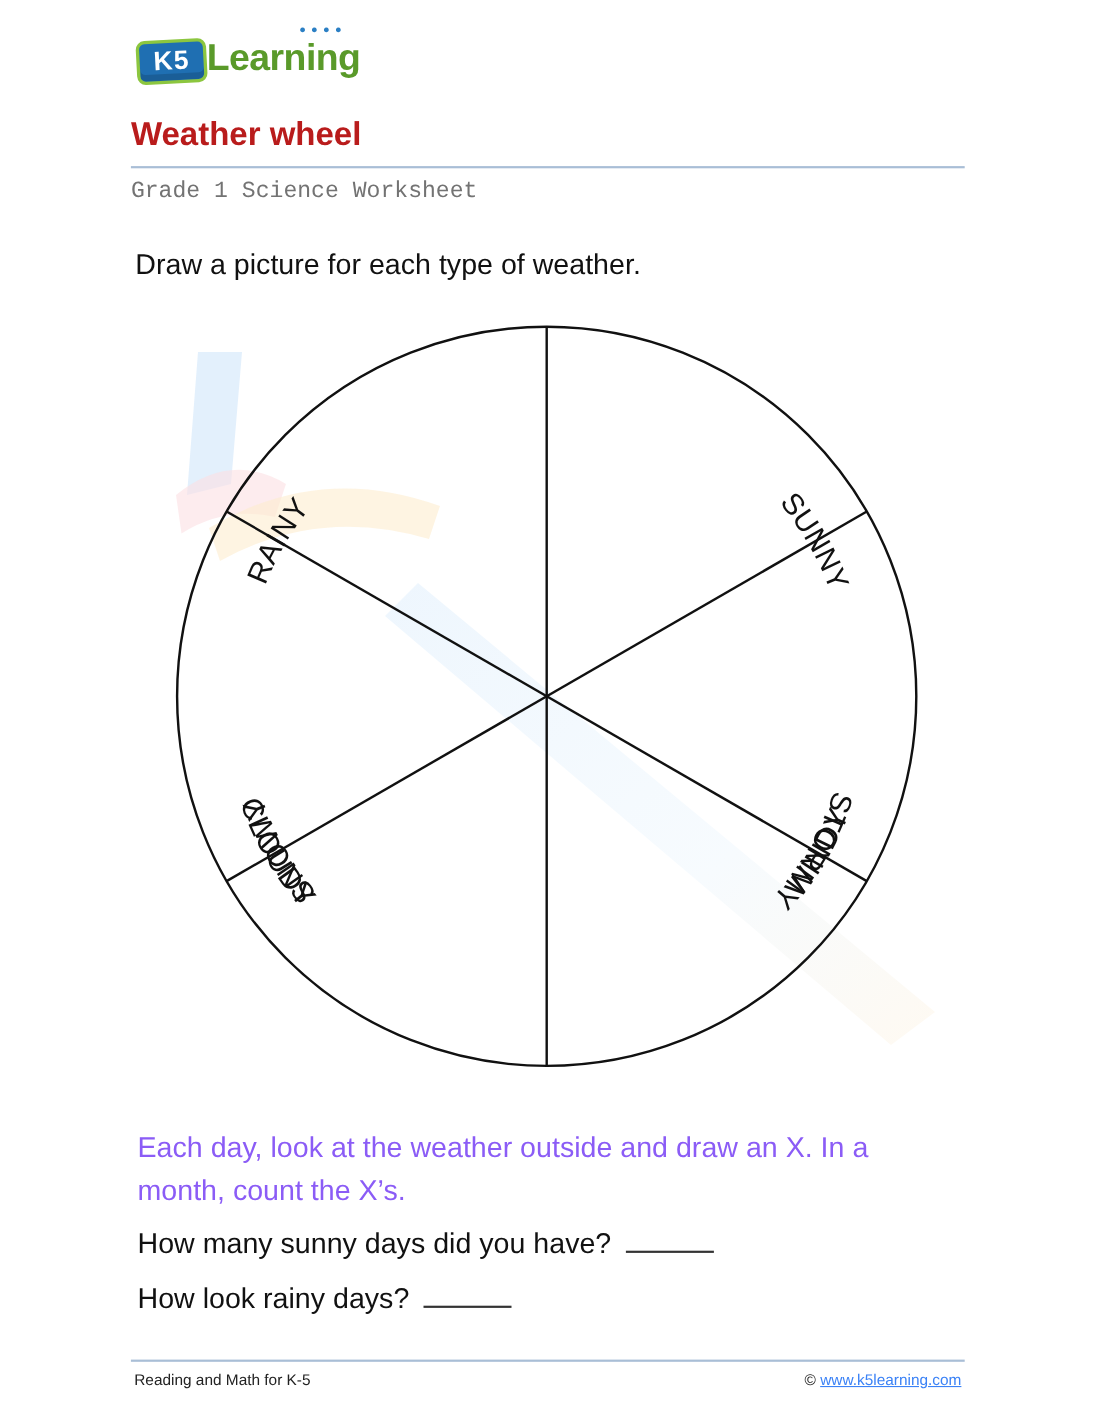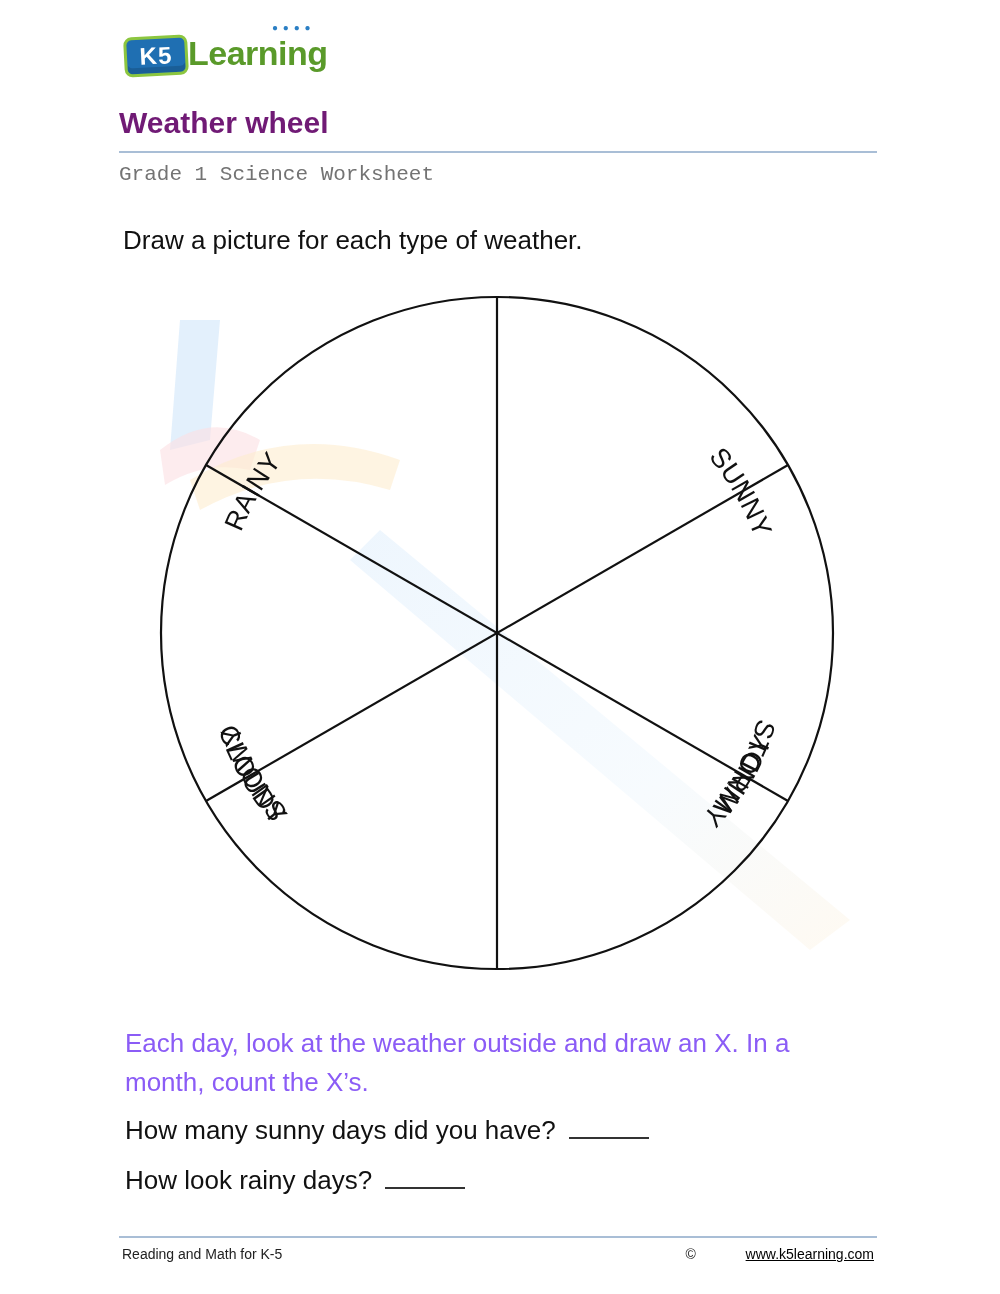--- a/index.html
+++ b/index.html
@@ -8,33 +8,33 @@
   .abs { position: absolute; }
   .logo { left: 120px; top: 22px; width: 210px; height: 56px; }
   .logo-badge { position: absolute; left: 4px; top: 14px; width: 58px; height: 34px;
                 border-radius: 8px; background: #1f6fb2; border: 3px solid #8cc63f;
                 color: #fff; font-weight: bold; font-size: 24px; line-height: 34px;
                 text-align: center; transform: rotate(-3deg); letter-spacing: 1px;
                 box-shadow: inset 0 -6px 0 rgba(0,0,0,0.15); }
   .logo-text { position: absolute; left: 68px; top: 12px; font-size: 34px; font-weight: bold;
                color: #5a9a2a; letter-spacing: -0.5px; text-align: right; }
   .logo-dots { position: absolute; left: 152px; top: 0px; font-size: 10px; color: #2b7fc4; letter-spacing: 1px; }
-  .title { left: 119px; top: 106px; font-size: 30px; font-weight: bold; color: #701a75; }
+  .title { left: 119px; top: 106px; font-size: 30px; font-weight: bold; color: #b91c1c; }
   .rule-top { left: 119px; top: 151px; width: 758px; height: 2px; background: #a9bed6; }
   .subtitle { left: 119px; top: 163px; font-size: 21px; color: #737373; font-family: Liberation Mono, monospace; }
   .instr { left: 123px; top: 225px; font-size: 26px; color: #111; }
   .wheel { left: 150px; top: 285px; width: 700px; height: 700px; }
   .para { left: 125px; top: 1024px; width: 740px; font-size: 26px; line-height: 39px; color: #8b5cf6; }
   .q1 { left: 125px; top: 1115px; font-size: 26px; }
   .q2 { left: 125px; top: 1165px; font-size: 26px; }
   .blank { display: inline-block; width: 80px; border-bottom: 2px solid #333; height: 22px; vertical-align: baseline; margin-left: 6px; }
   .rule-bot { left: 119px; top: 1236px; width: 758px; height: 2px; background: #a9bed6; }
   .foot-left { left: 122px; top: 1246px; font-size: 14px; color: #222; }
   .foot-right { right: 126px; top: 1246px; font-size: 14px; color: #222; }
-  .foot-right a { color: #000000; text-decoration: underline; margin-left: 46px; }
+  .foot-right a { color: #3b82f6; text-decoration: underline; }
   .watermark { left: 150px; top: 300px; width: 720px; height: 680px; pointer-events: none; }
 </style>
 </head>
 <body>
 
 <div class="abs logo">
   <div class="logo-dots">● ● ● ●</div>
   <div class="logo-badge">K5</div>
   <div class="logo-text">Learning</div>
 </div>

